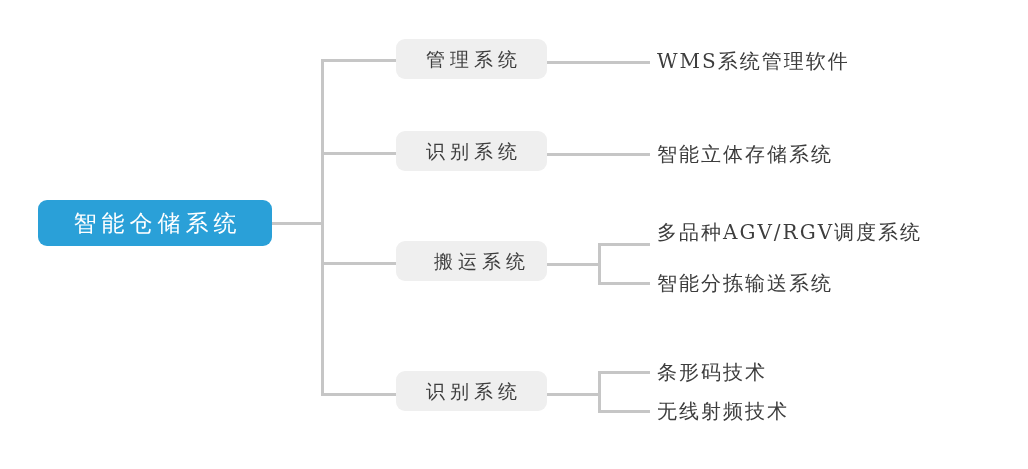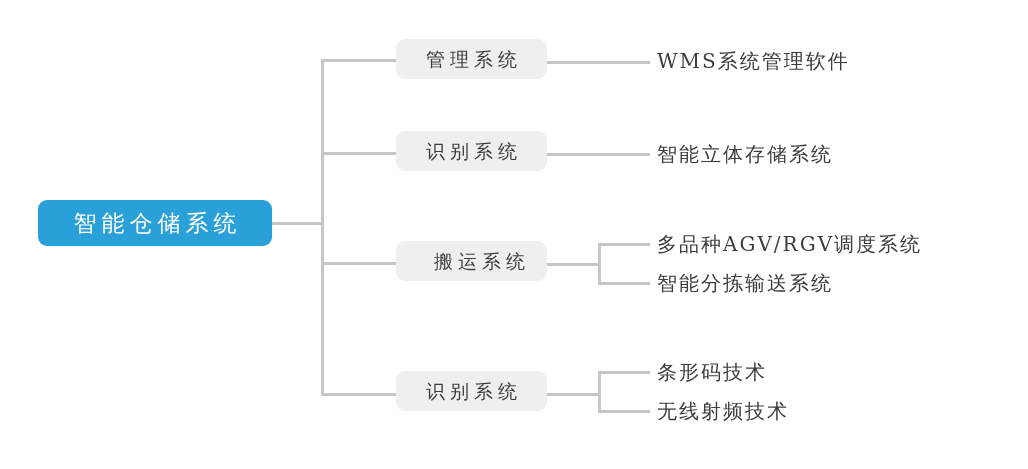--- a/index.html
+++ b/index.html
@@ -116,21 +116,21 @@
   <div class="leaf-text" style="top:154px;">智能立体存储系统</div>
 
   <div class="branch-node" style="top:241px;padding-left:16px;">
     <span class="branch-label">搬运系统</span>
   </div>
 
   <div class="conn-h" style="left:547px; top:263px; width:54px;"></div>
   <div class="conn-v" style="left:598px; top:243px; height:42px;"></div>
   <div class="conn-h" style="left:598px; top:243px; width:52px;"></div>
   <div class="conn-h" style="left:598px; top:282px; width:52px;"></div>
-  <div class="leaf-text" style="top:244px;">多品种AGV/RGV调度系统</div>
+  <div class="leaf-text" style="top:232px;">多品种AGV/RGV调度系统</div>
   <div class="leaf-text" style="top:283px;">智能分拣输送系统</div>
 
   <div class="branch-node" style="top:371px;">
     <span class="branch-label">识别系统</span>
   </div>
 
   <div class="conn-h" style="left:547px; top:393px; width:54px;"></div>
   <div class="conn-v" style="left:598px; top:371px; height:42px;"></div>
   <div class="conn-h" style="left:598px; top:371px; width:52px;"></div>
   <div class="conn-h" style="left:598px; top:410px; width:52px;"></div>

